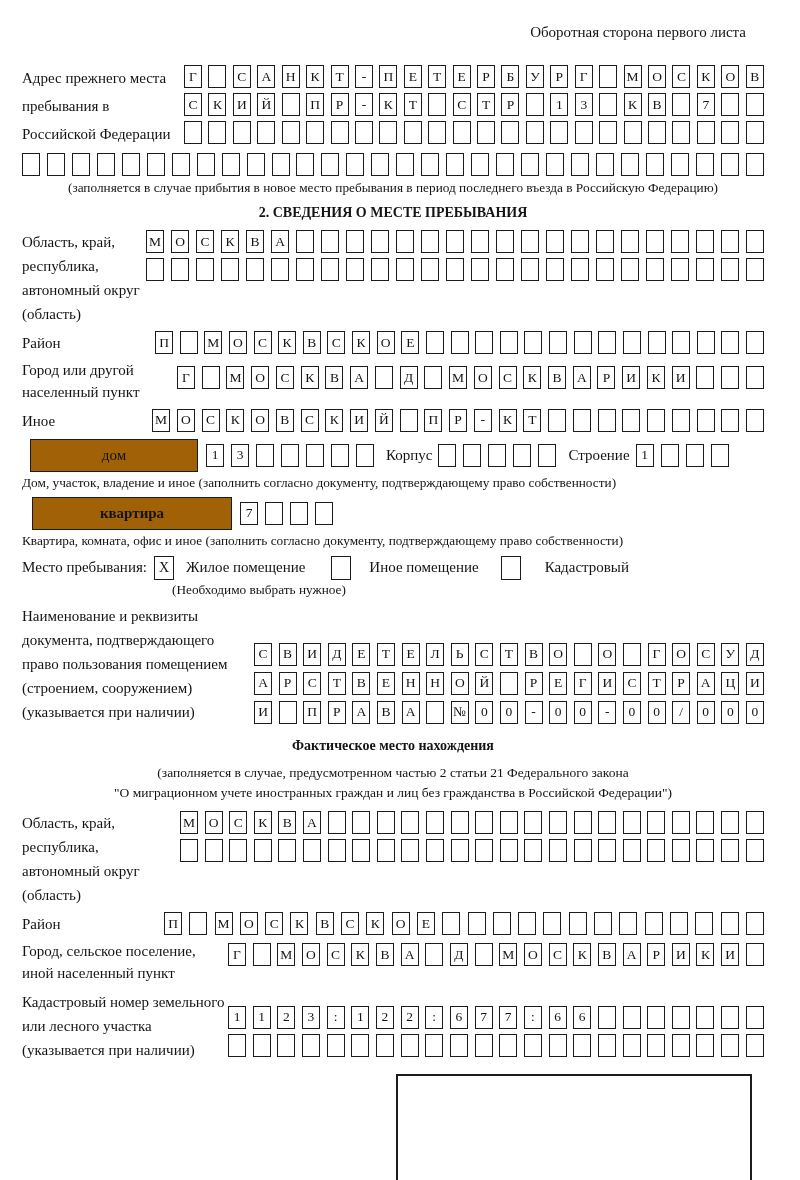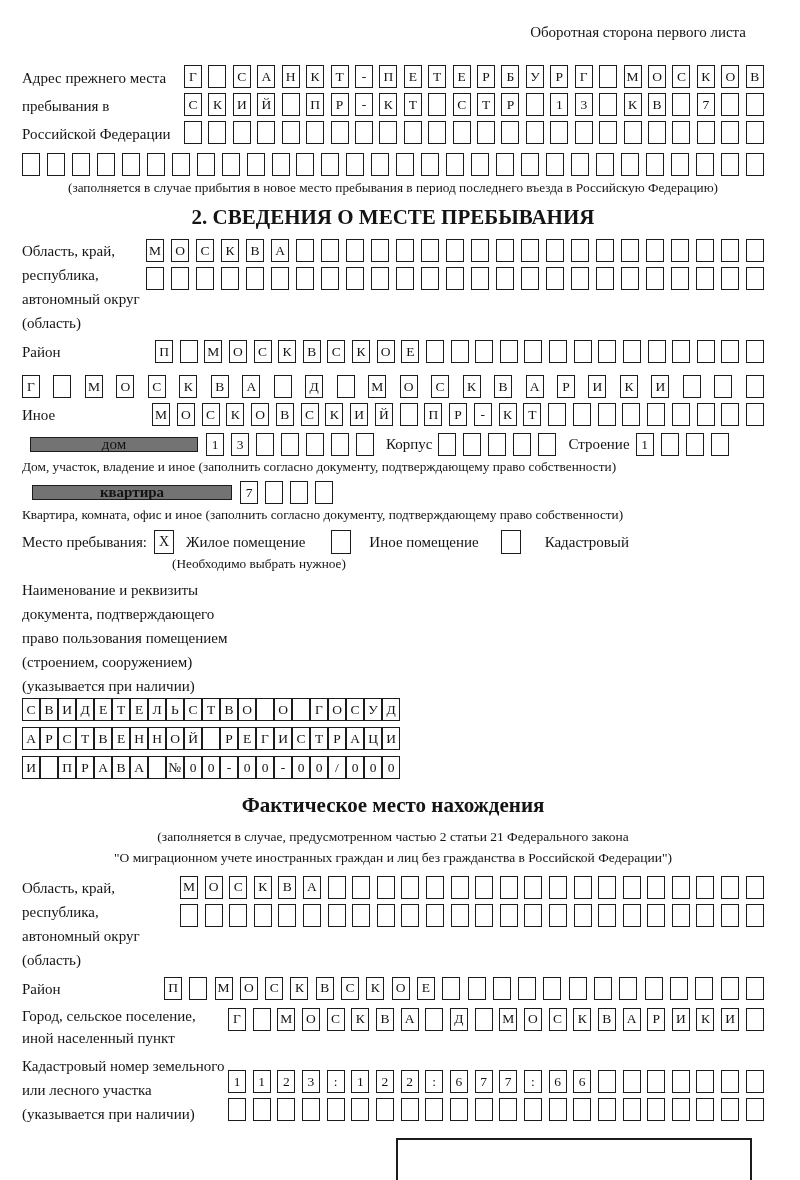--- a/index.html
+++ b/index.html
@@ -15,41 +15,41 @@
   .addr-label { line-height:1.85; }
   .cells { display:flex; justify-content:space-between; flex:1 1 auto; }
   .cells-col { display:flex; flex-direction:column; gap:5px; flex:1 1 auto; }
   .cell {
     width:18px; height:23px; box-sizing:border-box; flex:0 0 18px;
     border:1.6px solid #1c1c1c; display:inline-flex; align-items:center;
     justify-content:center; font-size:13.5px; font-family:inherit; background:#fff;
   }
   .fullrow { margin:0 0 4px 0; }
   .note { font-size:13.3px; text-align:center; margin:2px 0 4px 0; }
-  .h-bold { font-weight:bold; text-align:center; font-size:21px; margin:9px 0 9px 0; }
+  .h-bold { font-weight:bold; text-align:center; font-size:14px; margin:9px 0 9px 0; }
 
   .inline-row { display:flex; align-items:center; margin:6px 0 3px 0; }
   .named-box {
-    border:1.6px solid #1c1c1c; height:15px; box-sizing:border-box;
+    border:1.6px solid #1c1c1c; height:33px; box-sizing:border-box;
     display:flex; align-items:center; justify-content:center; font-size:15px;
-    background:#737373; flex-shrink:0;
+    background:#a16207; flex-shrink:0;
   }
   .mini-cells { display:flex; gap:7px; margin-left:8px; }
   .mini-label { font-size:15px; margin:0 6px 0 12px; white-space:nowrap; }
   .caption { font-size:13.3px; margin:1px 0 5px 0; }
 
   .check-row { display:flex; align-items:center; font-size:15px; margin:7px 0 0 0; }
   .checkbox {
     width:20px; height:24px; box-sizing:border-box; border:1.6px solid #1c1c1c;
     display:inline-flex; align-items:center; justify-content:center;
     font-size:14px; background:#fff; flex-shrink:0;
   }
   .center-sub { text-align:left; font-size:13.3px; margin:2px 0 6px 150px; }
 
-  .doc-row { display:flex; align-items:flex-start; margin:6px 0 2px 0;flex-direction:column; }
+  .doc-row { display:flex; align-items:flex-end; margin:6px 0 2px 0; }
   .doc-label { width:232px; flex-shrink:0; font-size:15px; line-height:1.6; }
 
   .fact-note { text-align:center; font-size:13.5px; line-height:1.5; margin:0 0 8px 0; }
 
   .stamp-wrap { display:flex; margin-top:12px; }
   .stamp-spacer { width:362px; flex-shrink:0; }
   .stamp-col { width:380px; }
   .stamp-box {
     width:356px; height:174px; border:2px solid #1c1c1c; box-sizing:border-box;
     margin:0 auto; background:#fff;
@@ -266,20 +266,21 @@
         <span class="cell"></span>
         <span class="cell"></span>
         <span class="cell"></span>
         <span class="cell"></span>
         <span class="cell"></span>
         <span class="cell"></span>
       </div>
   </div>
 
   <div class="frow">
+    <div class="flabel" style="width:155px; line-height:1.45;">Город или другой населенный пункт</div>
     <div class="cells" style="margin-top:6px;">
         <span class="cell">Г</span>
         <span class="cell"></span>
         <span class="cell">М</span>
         <span class="cell">О</span>
         <span class="cell">С</span>
         <span class="cell">К</span>
         <span class="cell">В</span>
         <span class="cell">А</span>
         <span class="cell"></span>

